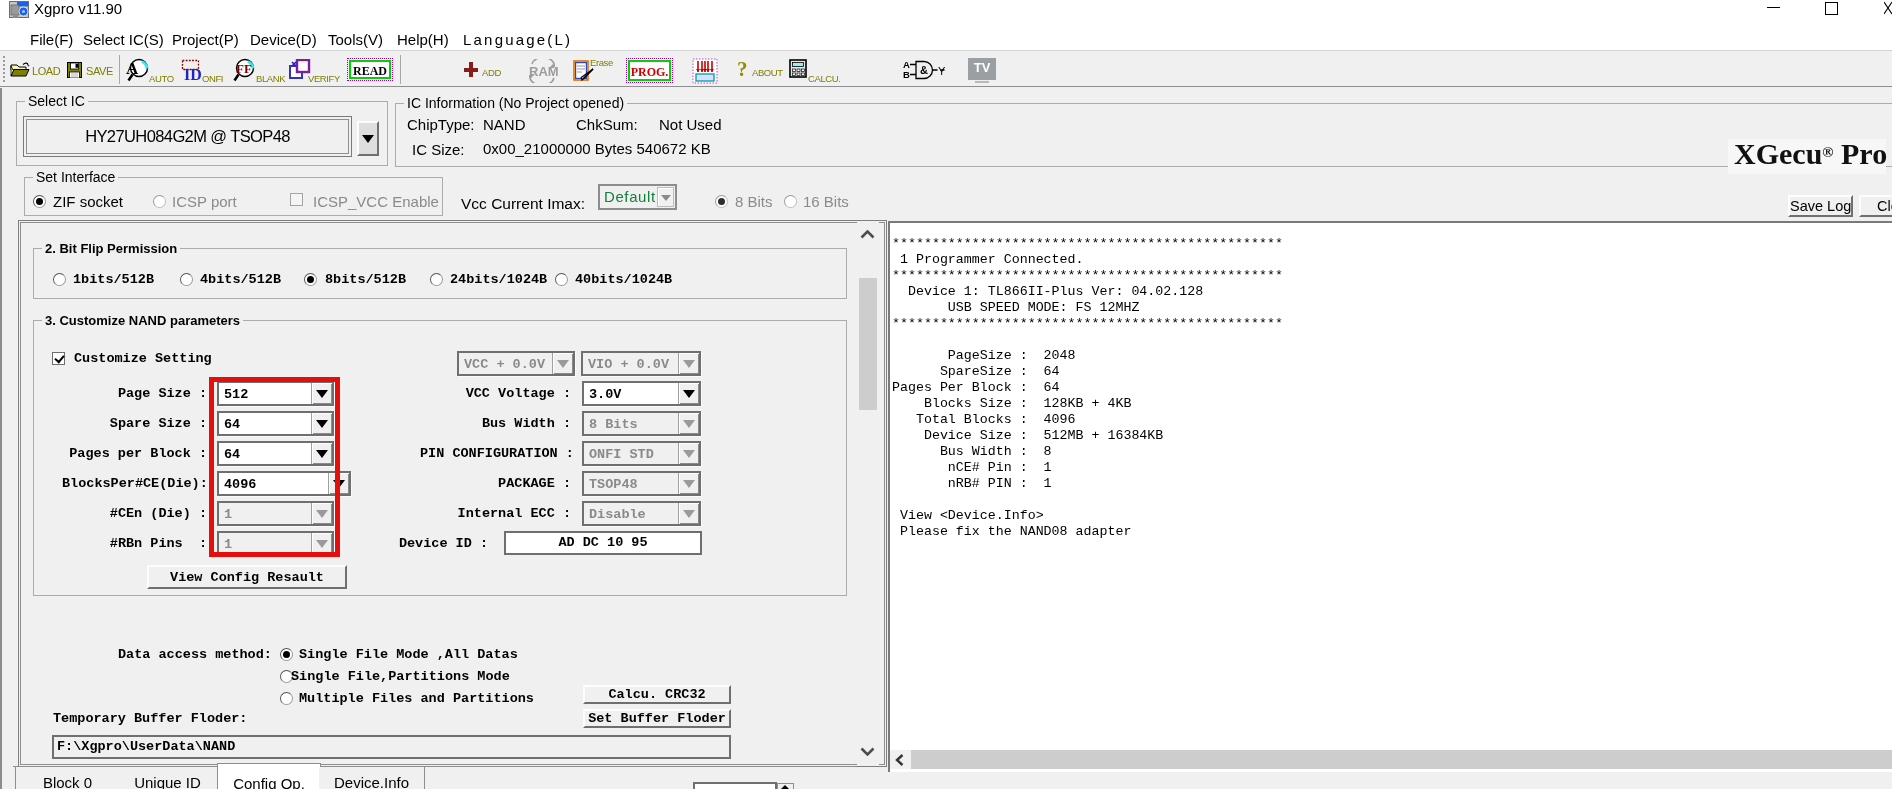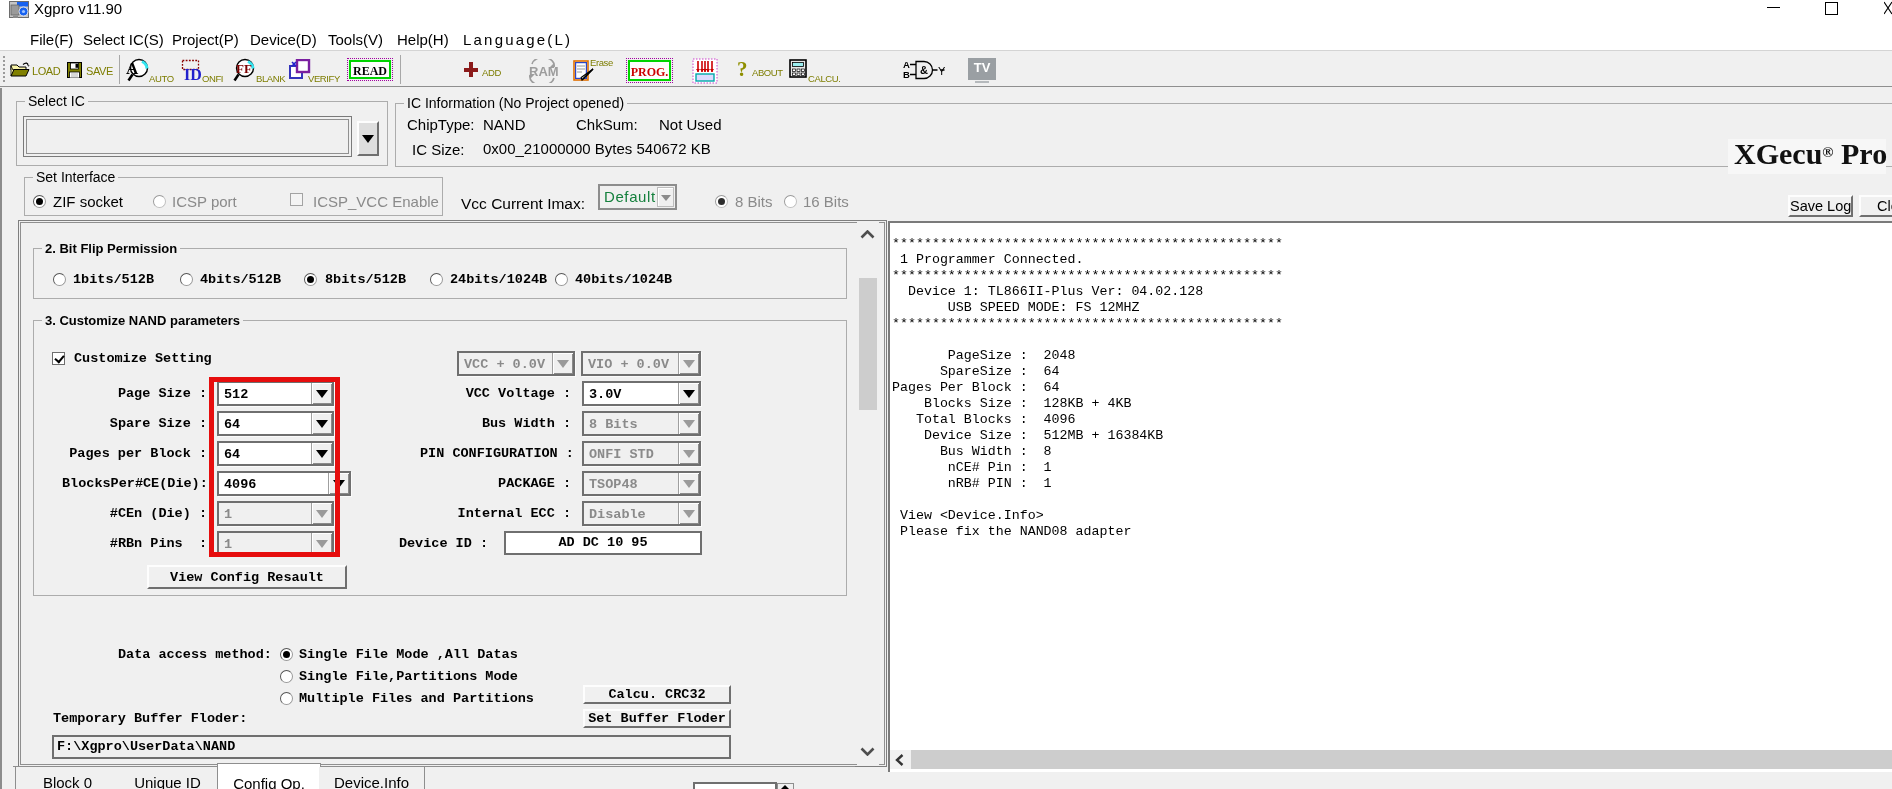--- a/index.html
+++ b/index.html
@@ -174,20 +174,21 @@
     <div class="abs" style="left:975px;top:30px;width:14px;height:2px;background:#b5b9bc;"></div>
   </div>
   <div id="client"></div>
   <div class="abs" style="left:0;top:88px;width:2px;height:701px;background:#8c8c8c;"></div>
 
   <div class="grp" style="left:16px;top:101px;width:370px;height:63px;">
     <span class="glab" style="font-size:14px;">Select IC</span>
   </div>
   <div class="abs" style="left:23px;top:116px;width:329px;height:41px;border:1px solid #7a7a7a;background:#f0f0f0;box-sizing:border-box;">
     <div class="abs" style="left:2px;top:2px;right:2px;bottom:2px;border:1px solid #909090;"></div>
+    <div class="abs" style="left:0;top:10px;width:100%;text-align:center;font-size:16.5px;letter-spacing:-0.6px;color:#000;">HY27UH084G2M @ TSOP48</div>
   </div>
   <div class="abs" style="left:357px;top:121px;width:22px;height:35px;background:#dedede;border:2px solid;border-color:#fdfdfd #6f6f6f #6f6f6f #fdfdfd;box-sizing:border-box;">
     <div class="abs" style="left:2.5px;top:12px;border-left:6.5px solid transparent;border-right:6.5px solid transparent;border-top:8px solid #000;"></div>
   </div>
 
   <div class="grp" style="left:395px;top:103px;width:1510px;height:62px;">
     <span class="glab" style="font-size:14px;">IC Information (No Project opened)</span>
   </div>
   <span class="abs" style="left:407px;top:116px;font-size:15px;">ChipType:</span>
   <span class="abs" style="left:483px;top:116px;font-size:15px;">NAND</span>
@@ -320,21 +321,21 @@
   <div class="abs" style="left:504px;top:531px;width:198px;height:24px;background:#fff;border:2px solid #6f6f6f;box-sizing:border-box;">
     <span class="mlab" style="left:0;top:2px;width:194px;text-align:center;">AD DC 10 95</span>
   </div>
 
   <button class="btn mono" style="left:147px;top:565px;width:200px;height:24px;font-size:13.5px;font-weight:bold;padding:0;">View Config Resault</button>
 
   <span class="mlab" style="left:118px;top:647px;">Data access method:</span>
   <span class="radio sel" style="left:280px;top:648px;"></span>
   <span class="mlab" style="left:299px;top:647px;">Single File Mode ,All Datas</span>
   <span class="radio" style="left:280px;top:670px;"></span>
-  <span class="mlab" style="left:299px;top:669px;">Single File,Partitions Mode</span>
+  <span class="mlab" style="left:291px;top:669px;">Single File,Partitions Mode</span>
   <span class="radio" style="left:280px;top:692px;"></span>
   <span class="mlab" style="left:299px;top:691px;">Multiple Files and Partitions</span>
   <button class="btn mono" style="left:583px;top:685px;width:148px;height:19px;font-size:13.5px;font-weight:bold;padding:0;">Calcu. CRC32</button>
   <button class="btn mono" style="left:583px;top:709px;width:148px;height:19px;font-size:13.5px;font-weight:bold;padding:0;">Set Buffer Floder</button>
   <span class="mlab" style="left:53px;top:711px;">Temporary Buffer Floder:</span>
   <div class="abs" style="left:52px;top:735px;width:679px;height:24px;background:#f0f0f0;border:2px solid #6f6f6f;box-sizing:border-box;">
     <span class="mlab" style="left:3px;top:2px;">F:\Xgpro\UserData\NAND</span>
   </div>
 
   <div class="abs" style="left:857px;top:222px;width:22px;height:543px;background:#f0f0f0;">

